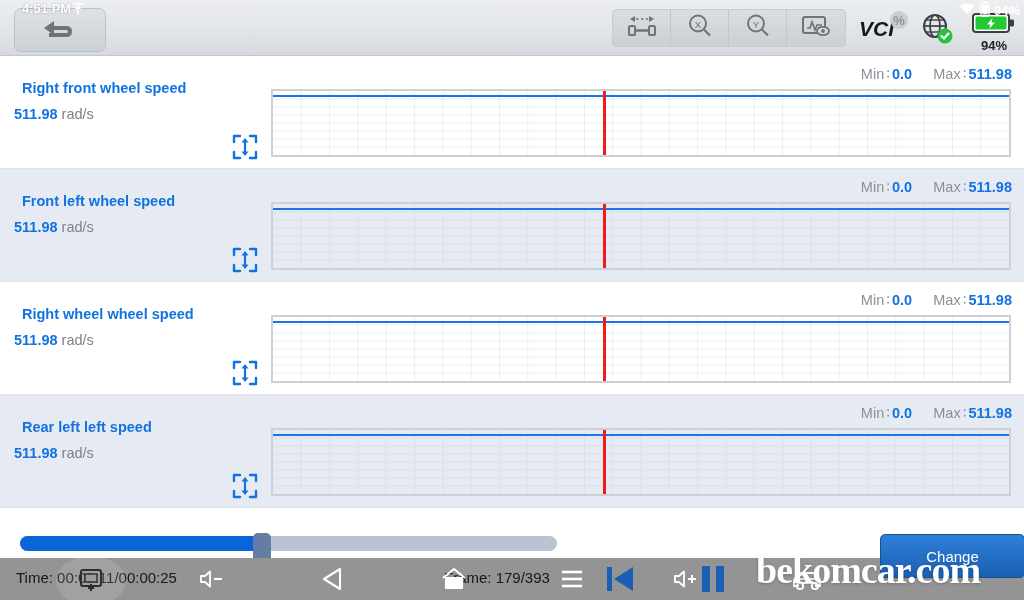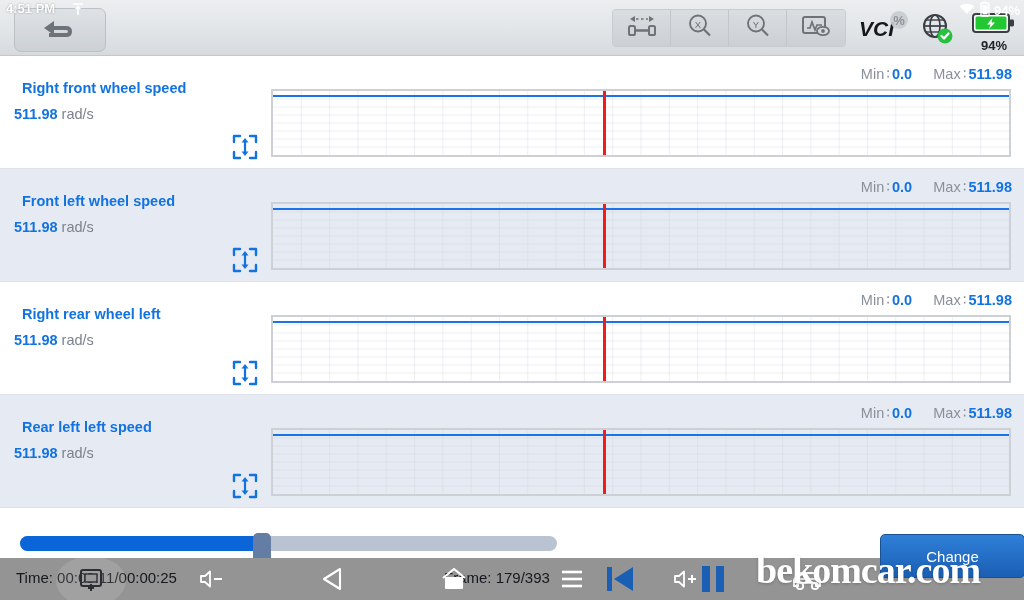--- a/index.html
+++ b/index.html
@@ -10,21 +10,21 @@
     -webkit-font-smoothing:antialiased;
     position:relative;
   }
 
   
   #android-status {
     position:absolute; top:0; left:0; width:1024px; height:22px;
     z-index:60; pointer-events:none;
     font-size:13px; color:#ffffff; font-weight:bold;
   }
-  #android-status .st-time { position:absolute; left:6px; top:1px; text-shadow:0 0 2px rgba(0,0,0,.35); }
+  #android-status .st-time { position:absolute; left:22px; top:1px; text-shadow:0 0 2px rgba(0,0,0,.35); }
   #android-status .st-upload { position:absolute; left:72px; top:2px; font-size:12px; }
   #android-status .st-right {
     position:absolute; right:4px; top:1px;
     display:flex; align-items:center; gap:4px;
   }
   #android-status .st-pct { font-size:13px; }
 
   
   #topbar {
     position:absolute; top:0; left:0; width:1024px; height:56px;
@@ -411,21 +411,21 @@
           <line x1="0" y1="62.5" x2="100" y2="62.5" stroke="#cdd1d6" stroke-width="0.35" vector-effect="non-scaling-stroke"></line>
           <line x1="0" y1="75" x2="100" y2="75" stroke="#cdd1d6" stroke-width="0.35" vector-effect="non-scaling-stroke"></line>
           <line x1="0" y1="87.5" x2="100" y2="87.5" stroke="#cdd1d6" stroke-width="0.35" vector-effect="non-scaling-stroke"></line>
         </svg>
       <div class="trace" style="top: calc(0% + 4px); background: rgb(26, 115, 232);"></div>
       <div class="cursor-line" style="left: 44.9%; background: rgb(243, 26, 26);"></div>
     </div>
   </div>
 
   <div class="data-row plain">
-    <div class="row-label">Right rear wheel left</div>
+    <div class="row-label">Right wheel wheel speed</div>
     <div class="row-value">
       <span class="num">511.98</span>
       <span class="unit">rad/s</span>
     </div>
     <div class="resize-handle">
       <svg width="26" height="26" viewBox="0 0 26 26">
         <path d="M2 2 L2 8 M2 2 L8 2 M24 2 L24 8 M24 2 L18 2
                  M2 24 L2 18 M2 24 L8 24 M24 24 L24 18 M24 24 L18 24" stroke="#1273e0" stroke-width="2.4" fill="none" stroke-linecap="round"></path>
         <line x1="13" y1="6" x2="13" y2="20" stroke="#1273e0" stroke-width="2.2"></line>
         <path d="M13 4 L9.5 8.5 L16.5 8.5 Z" fill="#1273e0"></path>

